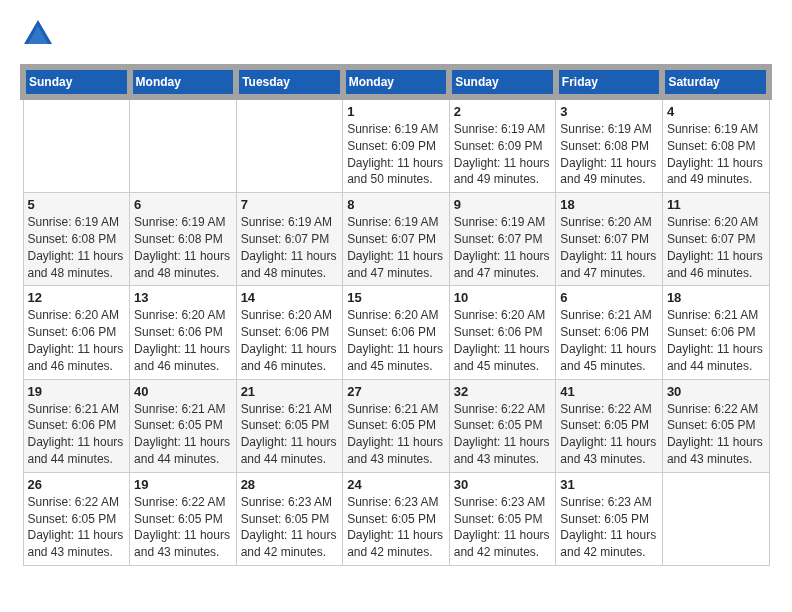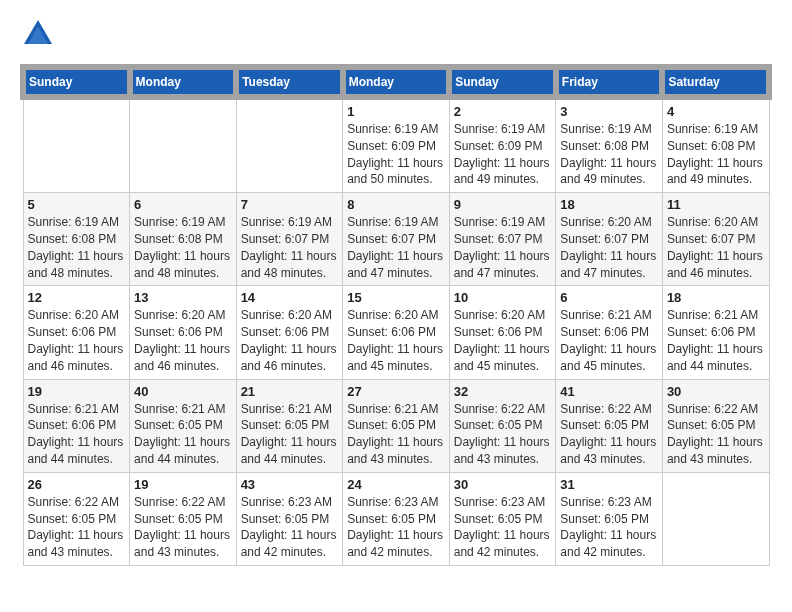--- a/index.html
+++ b/index.html
@@ -321,21 +321,21 @@
 and 43 minutes.</div>
         </td>
         <td>
           <span class="day-num">19</span>
           <div class="day-info" style="white-space: pre-line;">Sunrise: 6:22 AM
 Sunset: 6:05 PM
 Daylight: 11 hours
 and 43 minutes.</div>
         </td>
         <td>
-          <span class="day-num">43</span>
+          <span class="day-num">28</span>
           <div class="day-info" style="white-space: pre-line;">Sunrise: 6:23 AM
 Sunset: 6:05 PM
 Daylight: 11 hours
 and 42 minutes.</div>
         </td>
         <td>
           <span class="day-num">24</span>
           <div class="day-info" style="white-space: pre-line;">Sunrise: 6:23 AM
 Sunset: 6:05 PM
 Daylight: 11 hours

